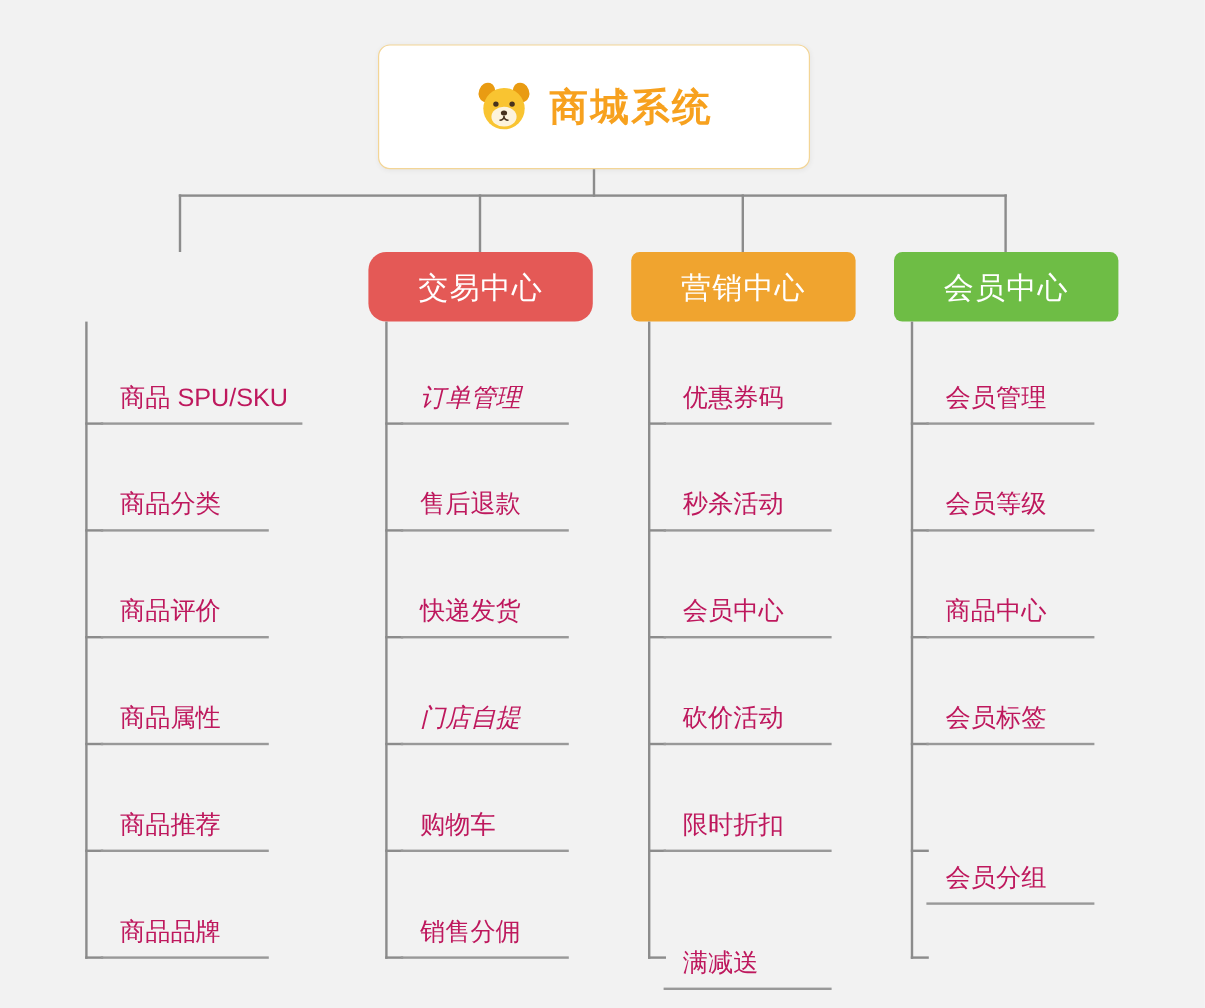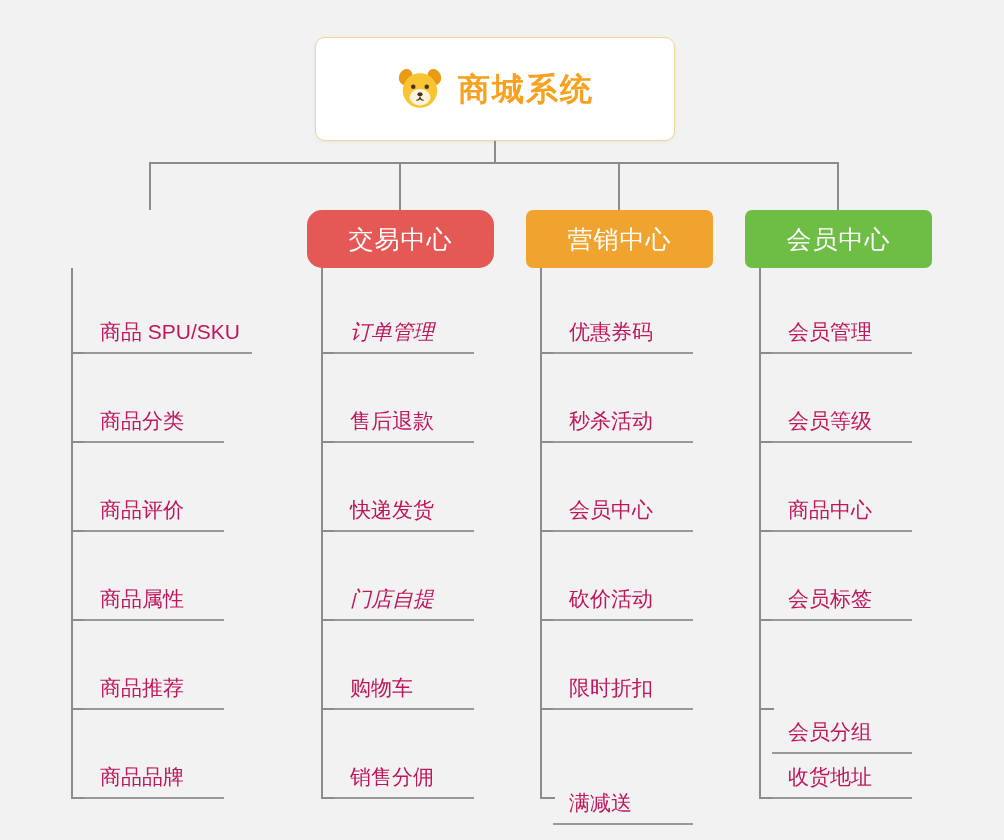--- a/index.html
+++ b/index.html
@@ -131,15 +131,14 @@
   <div class="child" style="left:553px;top:497px;">会员中心</div>
   <div class="child" style="left:553px;top:586px;">砍价活动</div>
   <div class="child" style="left:553px;top:675px;">限时折扣</div>
   <div class="child" style="left:553px;top:764px;margin-top:26px;">满减送</div>
 
   <div class="child" style="left:772px;top:319px;">会员管理</div>
   <div class="child" style="left:772px;top:408px;">会员等级</div>
   <div class="child" style="left:772px;top:497px;">商品中心</div>
   <div class="child" style="left:772px;top:586px;">会员标签</div>
   <div class="child" style="left:772px;top:675px;margin-top:44px;">会员分组</div>
-  <div class="child" style="left:772px;top:764px;">收货地址</div>
 
 </div>
 
 </body></html>

